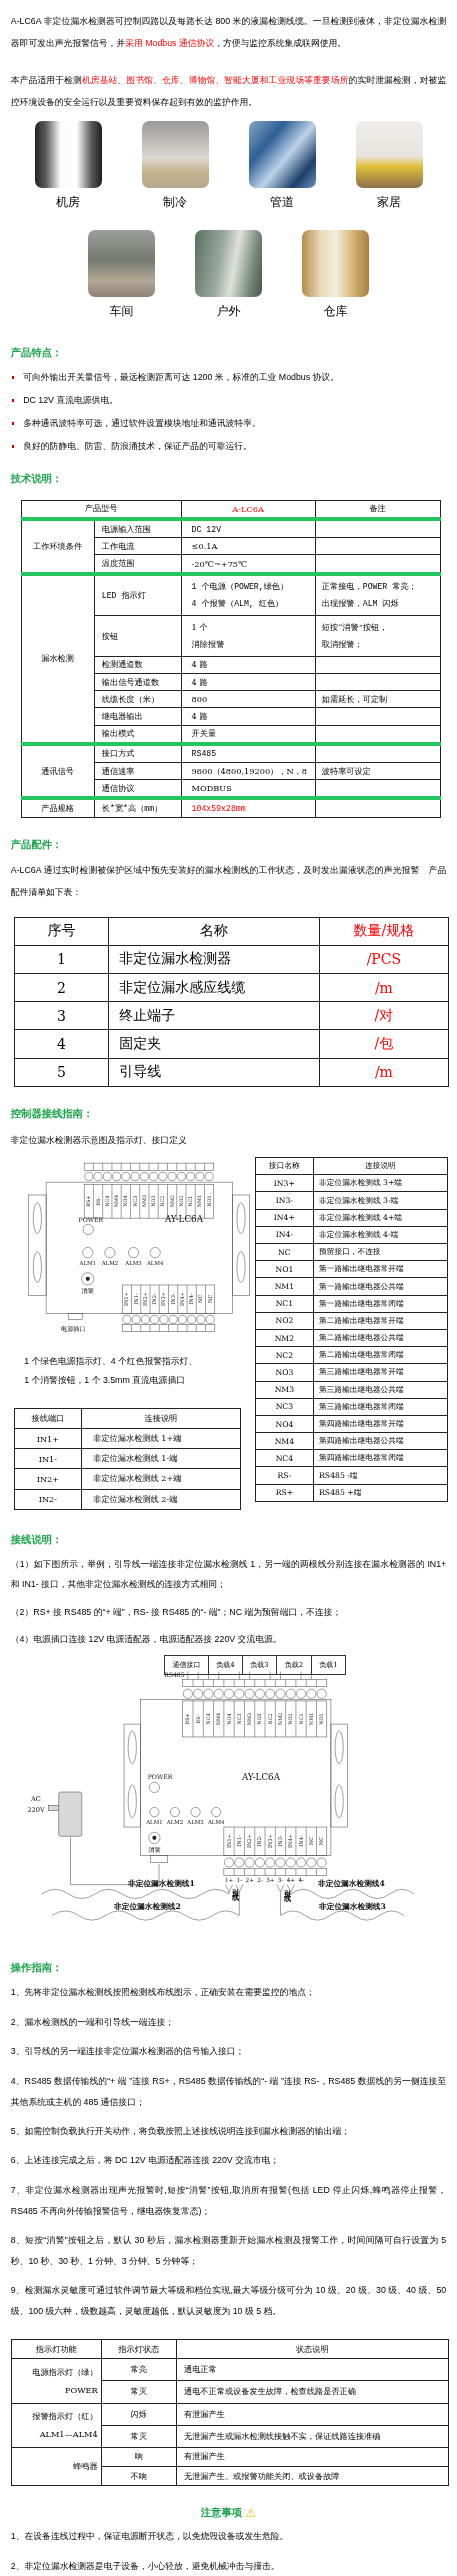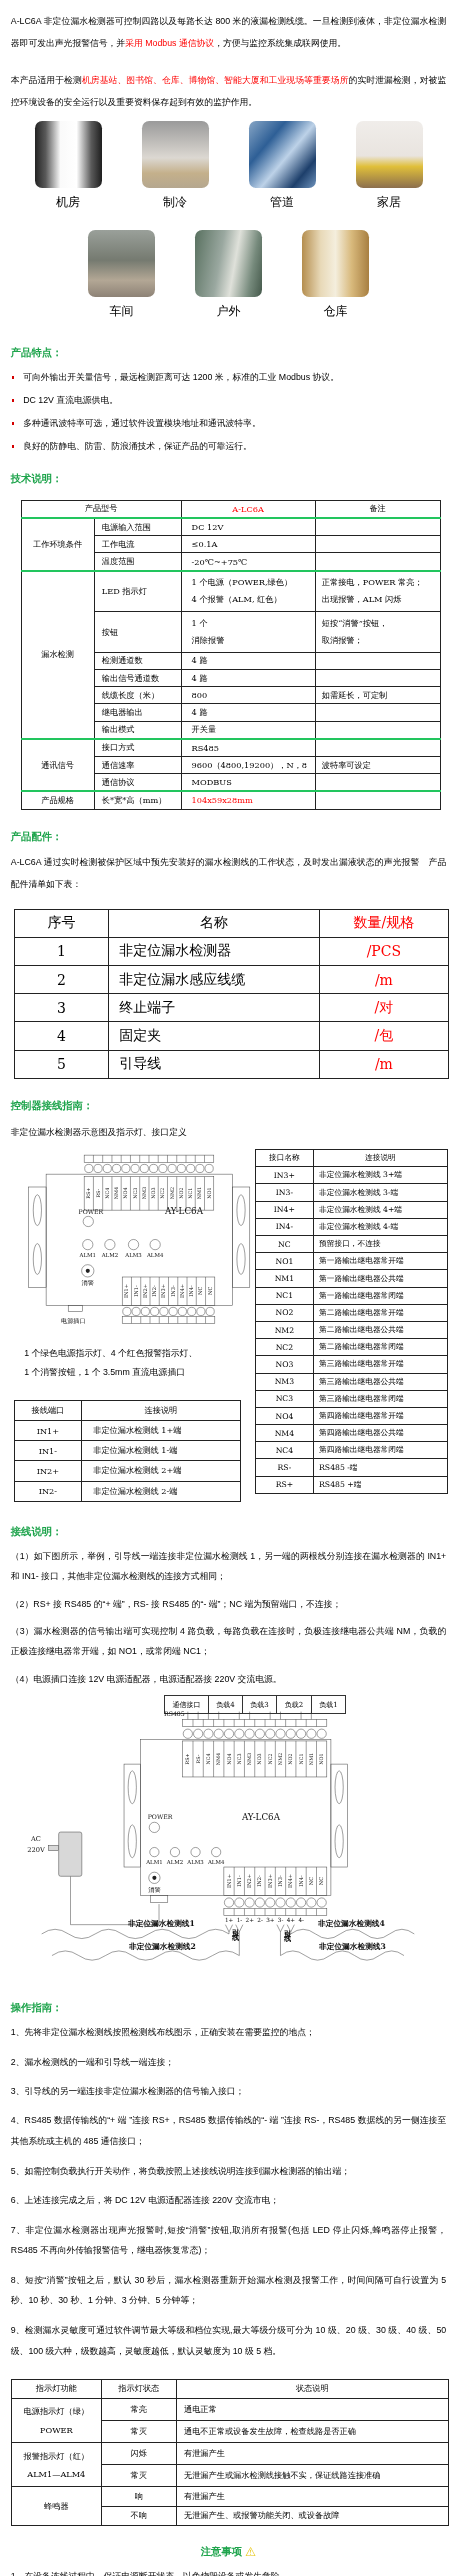--- a/index.html
+++ b/index.html
@@ -37,21 +37,21 @@
   
   .sec-tech{margin-top:19.6px;}
   .tech{margin:13.4px 0 0 9.8px;width:419px;table-layout:fixed;}
   .tech td{font-size:8.2px;padding:2.6px 4.1px;vertical-align:middle;}
   .tech .hc{text-align:center;}
   .tech .gname{text-align:center;}
   .tech .lbl{text-align:left;padding-left:7.2px;}
   .tech .val{text-align:left;padding-left:10px;}
   .tech .note{text-align:left;padding-left:6.2px;}
   .tech .cl{line-height:2.1;}
-  .tech .gsep td{border-top:2px solid #22c55e;}
+  .tech .gsep td{border-top:4px solid #22c55e;font-family:Liberation Mono, monospace;}
   
   .sec-acc{margin-top:20.6px;}
   .acc{margin:12.4px 0 0 3.1px;width:434px;table-layout:fixed;}
   .acc td{font-size:14px;padding:4.6px 4.1px;text-align:center;}
   .acc .nm{text-align:left;padding-left:10.3px;}
   
   .sec-ctrl{margin-top:20.6px;}
   .ctrl-sub{font-size:8.8px;color:#000;margin-top:13.4px;}
   .ctrl-flex{display:flex;margin-top:10.3px;align-items:flex-start;}
   .ctrl-left{width:242px;flex:none;}
@@ -89,21 +89,21 @@
   .clab{position:absolute;font-family:"DejaVu Serif",serif;font-size:7.7px;font-weight:700;}
   .gl{position:absolute;writing-mode:vertical-rl;font-family:"DejaVu Serif",serif;font-size:7.2px;font-weight:700;letter-spacing:2.1px;}
   
   .sec-op{margin-top:31px;}
   .op-item{font-size:8.8px;line-height:2.35;color:#000;margin-top:1px;text-align:justify;}
   
   .sec-fault{margin-top:17.5px;}
   .fault{margin:12.4px 0 0 0;width:436px;table-layout:fixed;}
   .fault td{font-size:8.2px;padding:3.6px 3.1px;text-align:center;}
   .fault .ds{text-align:left;padding-left:7.2px;}
-  .fault .gcell div{line-height:2.2;}
+  .fault .gcell div{line-height:2.2;text-align:right;}
   
   .sec-notes{margin-top:18.5px;}
   .notes-h{text-align:center;}
   .warn{color:#e7c50c;font-size:12.4px;vertical-align:-1px;margin-left:3.1px;font-weight:400;}
   .note-item{font-size:8.8px;line-height:2.4;color:#000;margin-top:1px;text-align:justify;}
 </style>
 </head>
 <body>
 
 <div class="wrap">
@@ -521,21 +521,20 @@
         </tbody>
           </table>
       </div>
     </div>
   </div>
 
   <div class="sec-wire">
     <h2 class="h-green">接线说明：</h2>
     <p class="wire-item">（1）如下图所示，举例，引导线一端连接非定位漏水检测线 1，另一端的两根线分别连接在漏水检测器的 IN1+ 和 IN1- 接口，其他非定位漏水检测线的连接方式相同；</p>
     <p class="wire-item">（2）RS+ 接 RS485 的“+ 端”，RS- 接 RS485 的“- 端”；NC 端为预留端口，不连接；</p>
-    <p class="wire-item">（3）漏水检测器的信号输出端可实现控制 4 路负载，每路负载在连接时，负极连接继电器公共端 NM，负载的正极连接继电器常开端，如 NO1，或常闭端 NC1；</p>
     <p class="wire-item">（4）电源插口连接 12V 电源适配器，电源适配器接 220V 交流电源。</p>
   </div>
 </div>
 
 <div class="d2">
   <svg width="457" height="278" viewBox="0 0 888 540">
     <g class="sk">
       <path d="M365 38v15M385 38v15M405 38v15M425 38v15M465 38v15M485 38v15M525 38v15M545 38v15M585 38v15M605 38v15"></path>
       <rect x="355" y="53" width="280" height="14"></rect>
       <path d="M375 53v14M395 53v14M415 53v14M435 53v14M455 53v14M475 53v14M495 53v14M515 53v14M535 53v14M555 53v14M575 53v14M595 53v14M615 53v14"></path>
@@ -647,21 +646,21 @@
     <span>1+</span>
     <span>1-</span>
     <span>2+</span>
     <span>2-</span>
     <span>3+</span>
     <span>3-</span>
     <span>4+</span>
     <span>4-</span>
   </div>
   <div class="clab" style="left:128px;top:227px">非定位漏水检测线1</div>
-  <div class="clab" style="left:129px;top:250px">非定位漏水检测线2</div>
+  <div class="clab" style="left:114px;top:250px">非定位漏水检测线2</div>
   <div class="clab" style="left:318px;top:227px">非定位漏水检测线4</div>
   <div class="clab" style="left:319px;top:250px">非定位漏水检测线3</div>
   <div class="gl" style="left:230px;top:231px">引导线</div>
   <div class="gl" style="left:282px;top:232px">引导线</div>
 </div>
 
 <div class="wrap">
 
   <div class="sec-op">
     <h2 class="h-green">操作指南：</h2>

